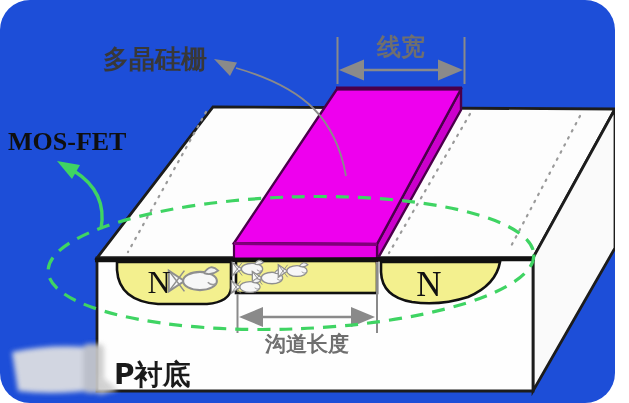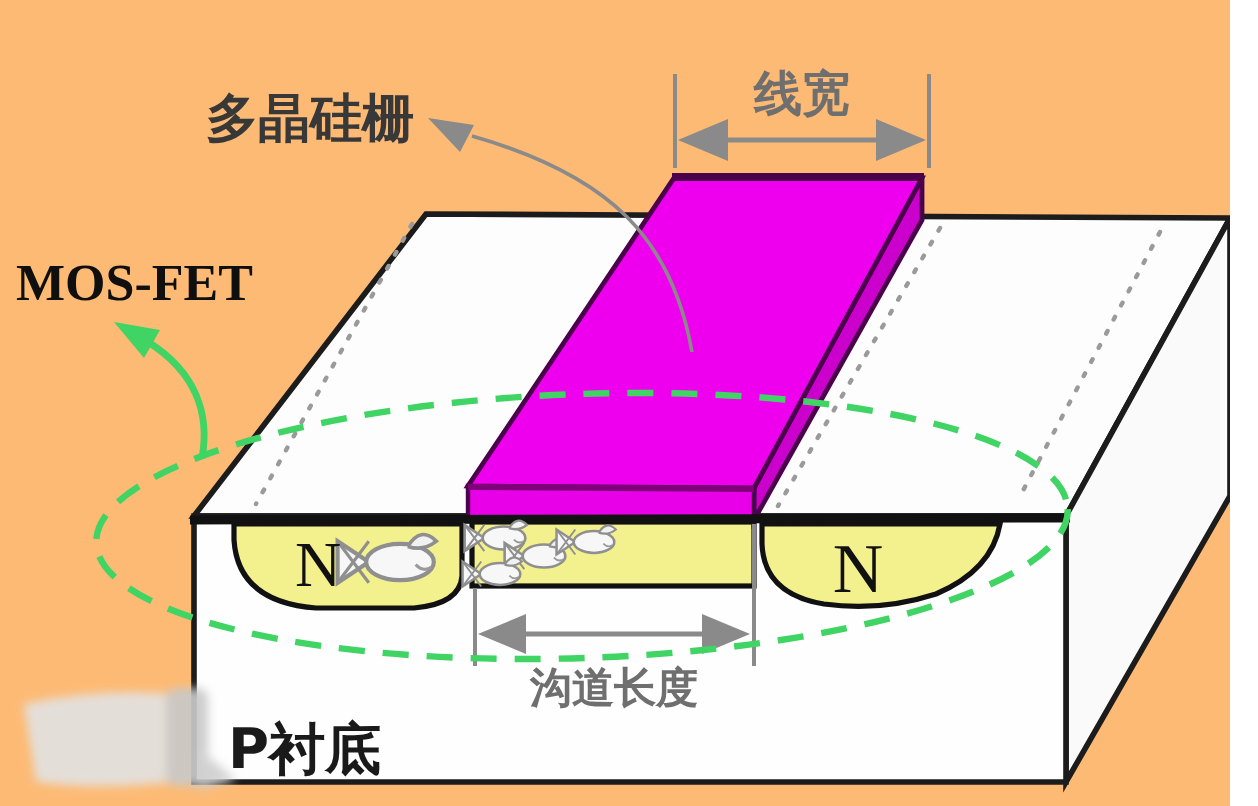--- a/index.html
+++ b/index.html
@@ -1,17 +1,17 @@
 <!DOCTYPE html>
 <html><head>
 <meta charset="utf-8">
 <style>
   html,body{margin:0;padding:0;background:#ffffff;}
-  .stage{position:relative;width:615px;height:403px;background:#fdba74;overflow:hidden;
-         font-family:"DejaVu Sans","Liberation Sans",sans-serif;}
+  .stage{position:relative;width:615px;height:403px;background:#1d4ed8;overflow:hidden;
+         font-family:"DejaVu Sans","Liberation Sans",sans-serif;border-radius:30px;}
   svg{position:absolute;left:0;top:0;}
   text{user-select:none;}
   .cjk{font-family:"DejaVu Sans","Liberation Sans",sans-serif;font-weight:600;}
   .serif{font-family:"Liberation Serif","DejaVu Serif",serif;}
 </style>
 </head>
 <body>
 
 <div class="stage">
 <svg width="629" height="403" viewBox="0 0 629 403">

